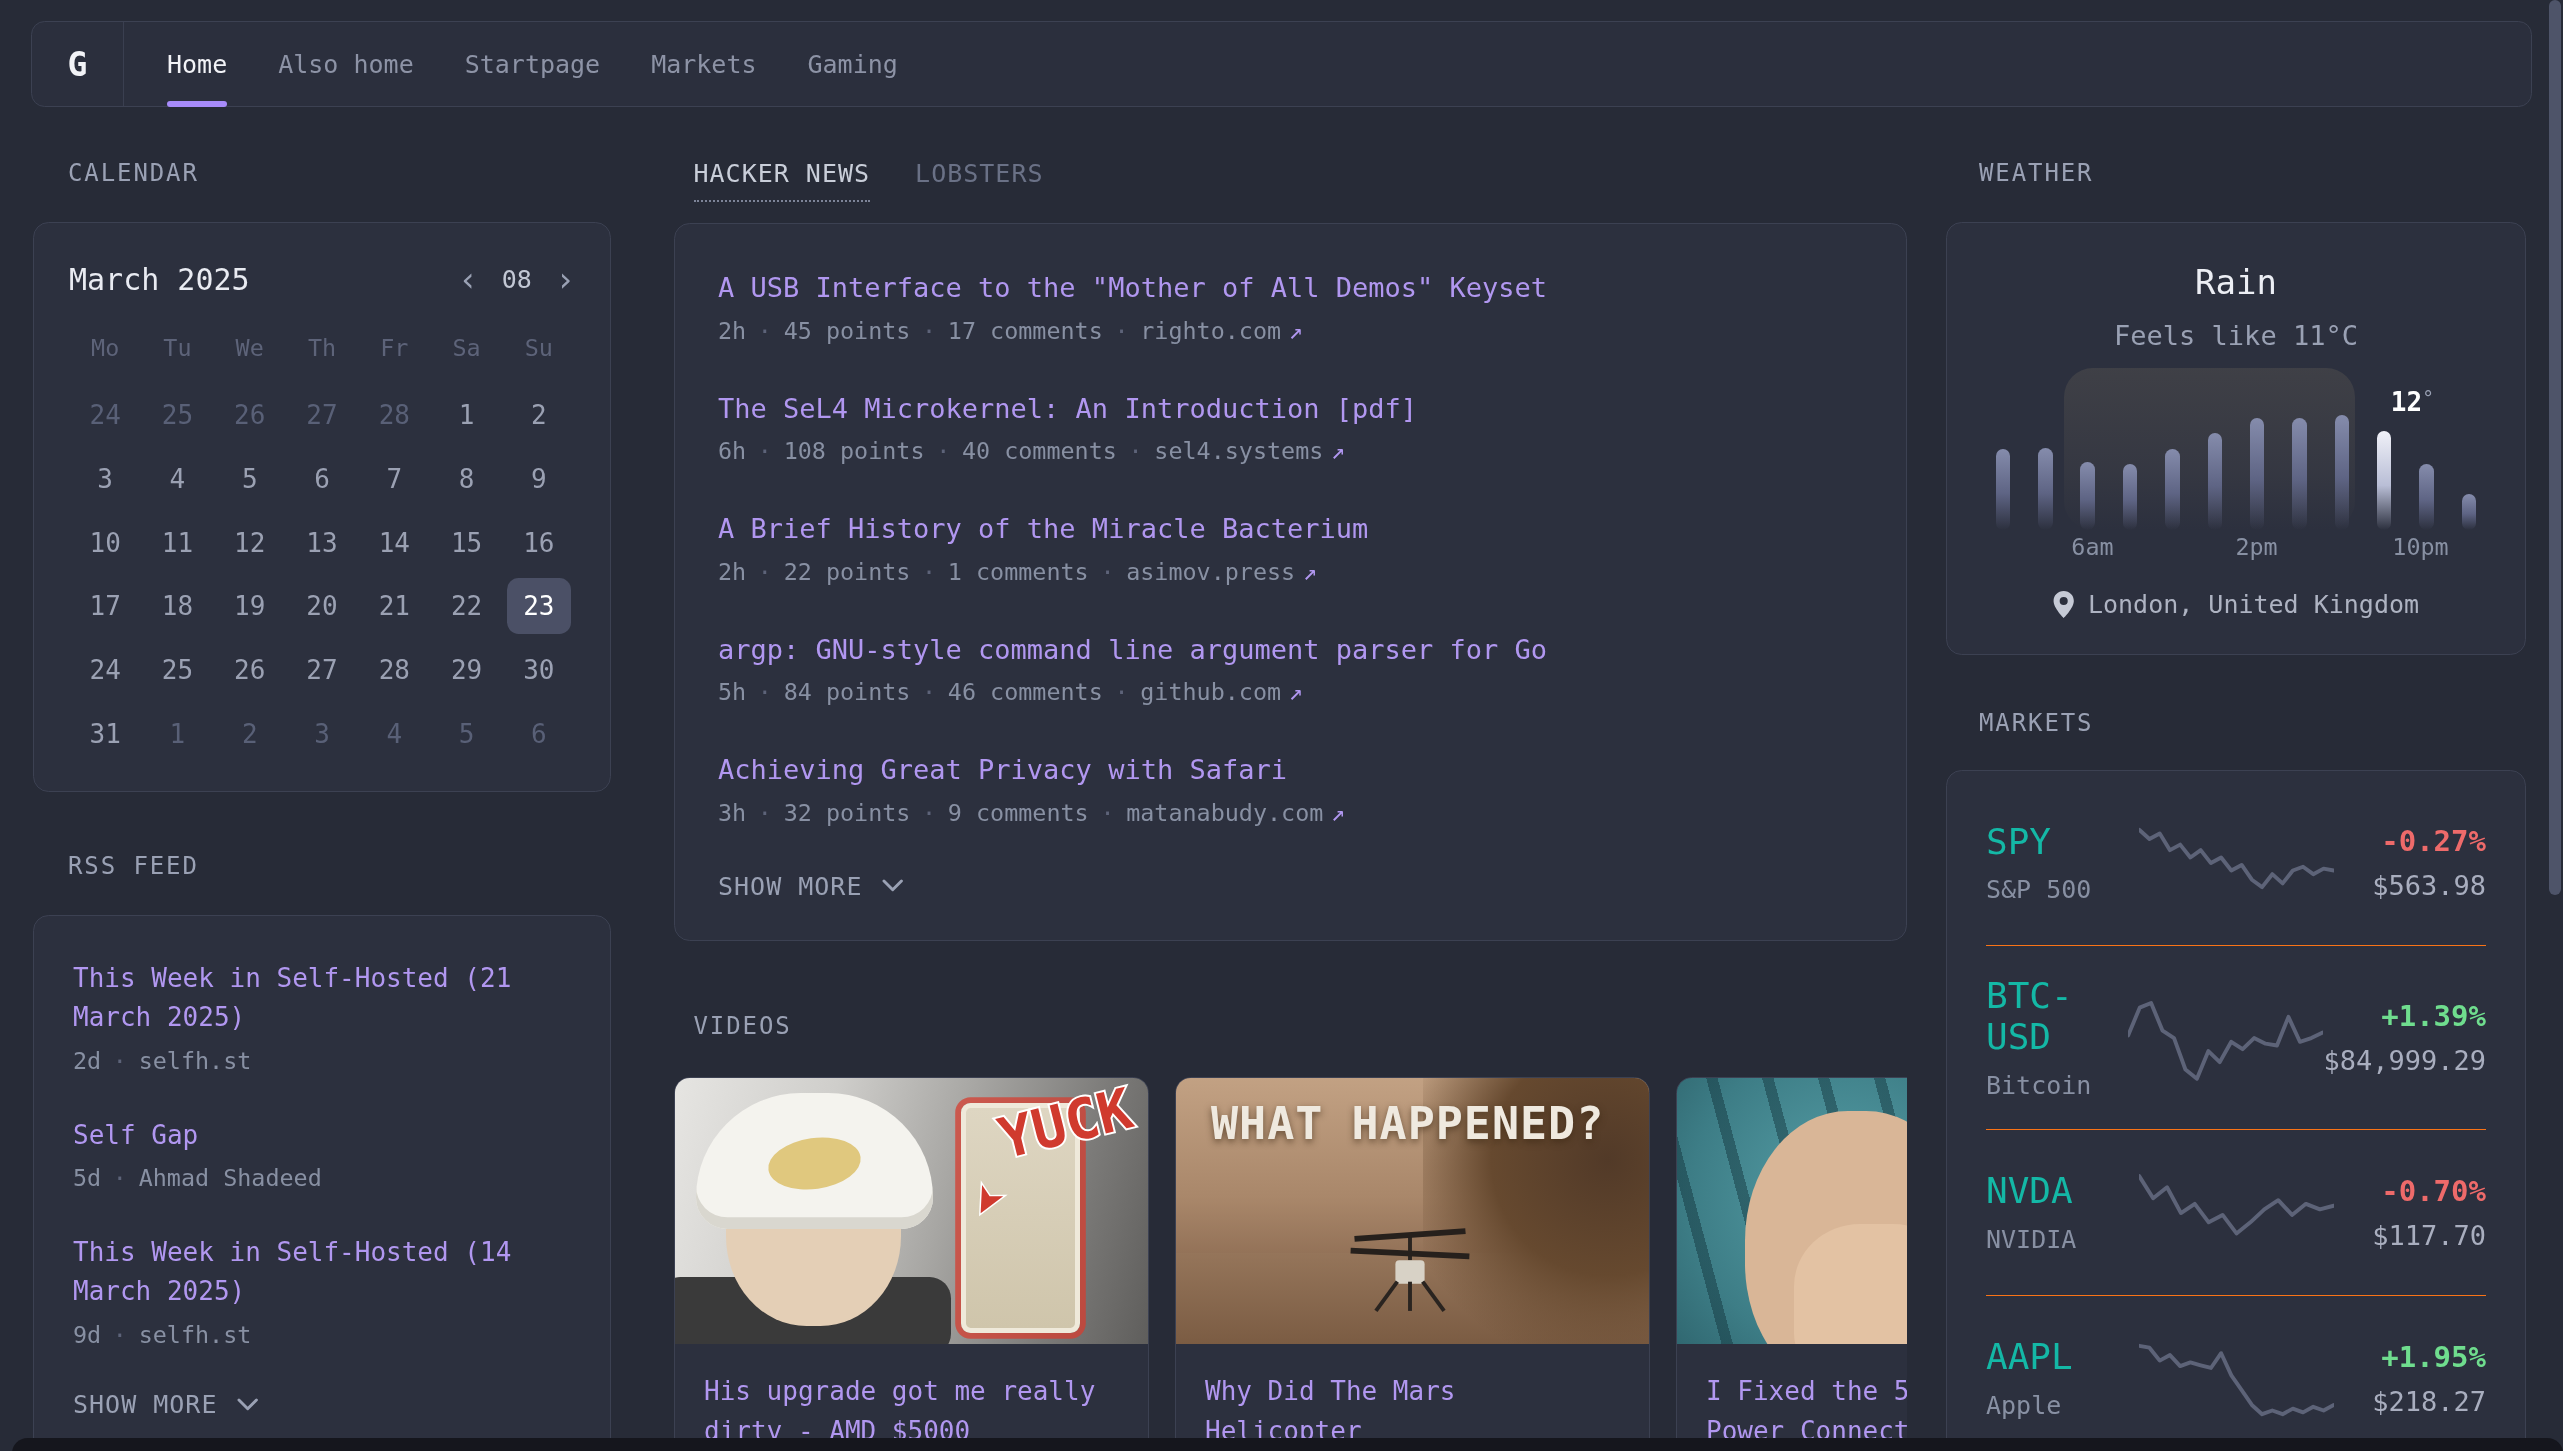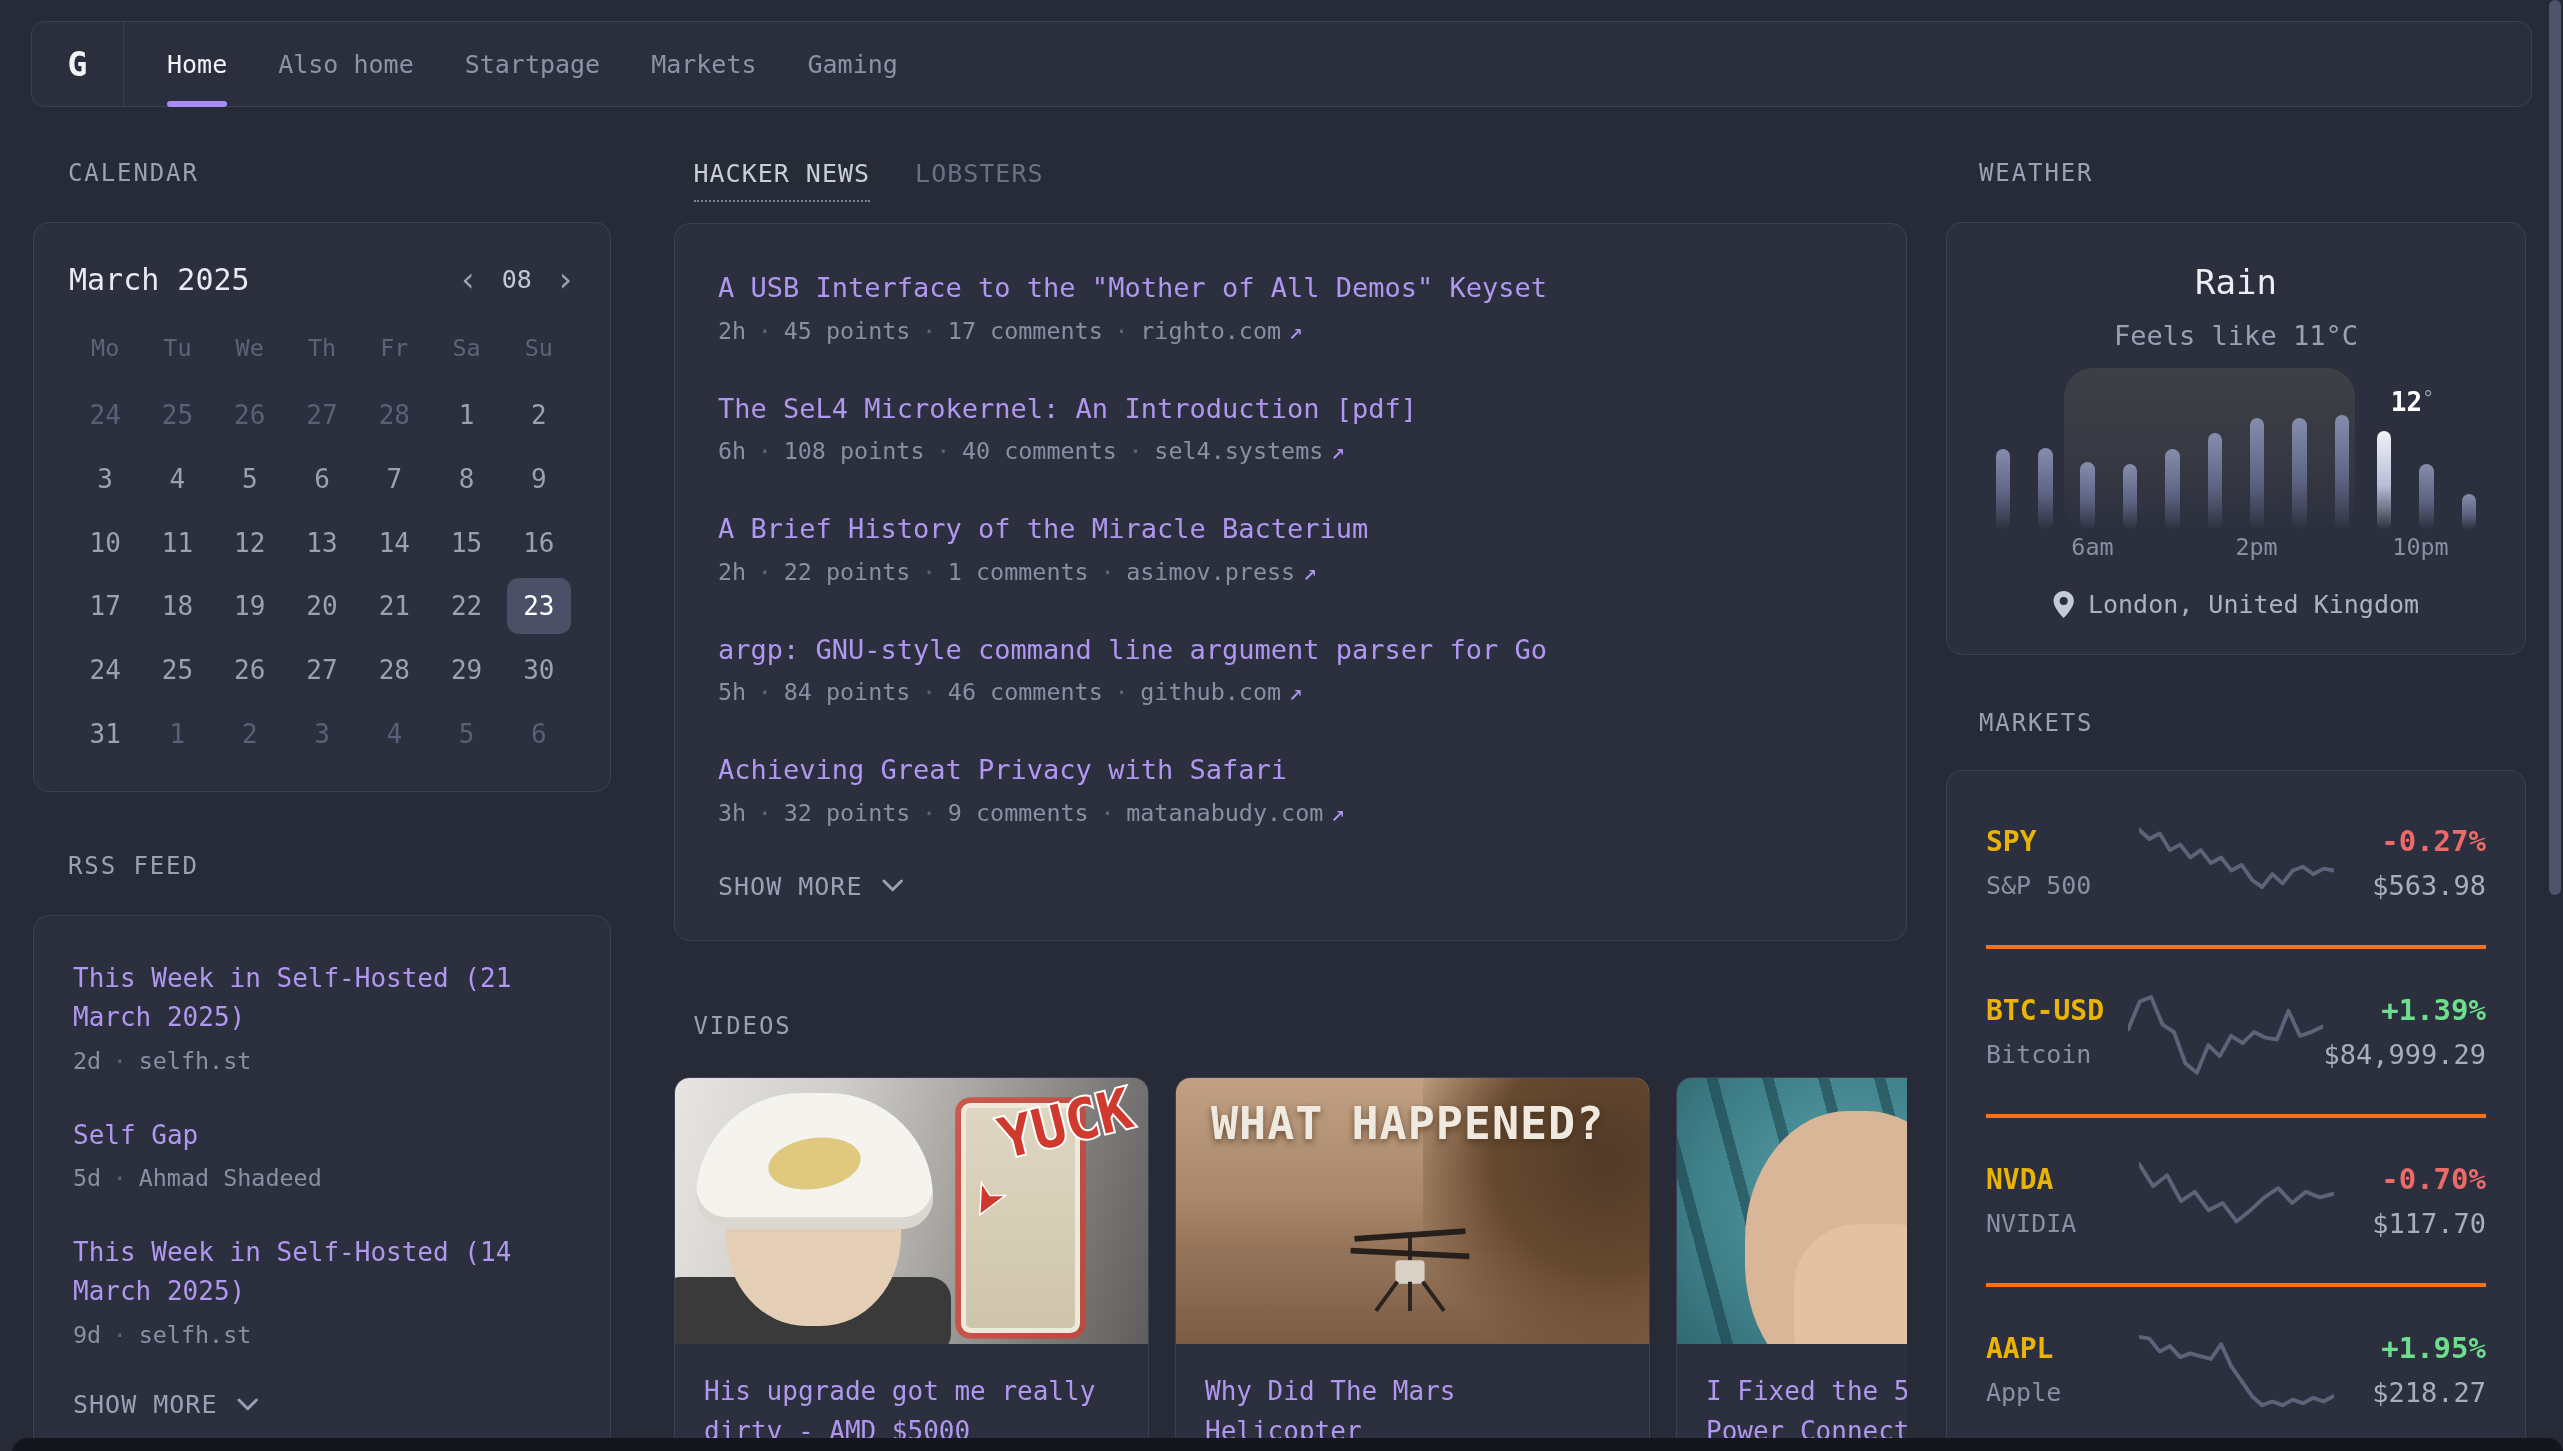--- a/index.html
+++ b/index.html
@@ -117,22 +117,22 @@
   .hour-label{position:absolute;bottom:0;transform:translateX(-50%);font-size:23.4px;color:#8890a3;}
   .weather-loc{margin-top:29px;display:flex;align-items:center;justify-content:center;gap:13.6px;
      font-size:25px;color:#aeb3c2;}
   .pin{width:21.4px;height:27px;}
 
   
   .markets-heading{margin-top:54px;}
   .markets-card{margin-top:33px;padding:9.7px 39px;}
   .market-row{display:grid;grid-template-columns:1fr 195px 1fr;align-items:center;
      padding:29px 0;cursor:pointer;}
-  .market-row + .market-row{border-top:4px solid #f97316;}
-  .m-symbol{font-size:28px;font-weight:bold;color:#eab308;}
+  .market-row + .market-row{border-top:1px solid #f97316;}
+  .m-symbol{font-size:36px;font-weight:normal;color:#14b8a6;}
   .m-name{font-size:25px;color:#8890a3;margin-top:13.6px;}
   .m-change{font-size:29px;font-weight:bold;text-align:right;}
   .m-change.up{color:#6fdd8e;}
   .m-change.down{color:#ee6a6a;}
   .m-price{font-size:27px;color:#a9aebf;text-align:right;margin-top:11.7px;}
   .spark{display:block;}
 
   
   .bottom-strip{position:absolute;left:11.7px;right:0;top:1438px;height:15.6px;
      background:#15161d;border-radius:15.6px 15.6px 0 0;}

